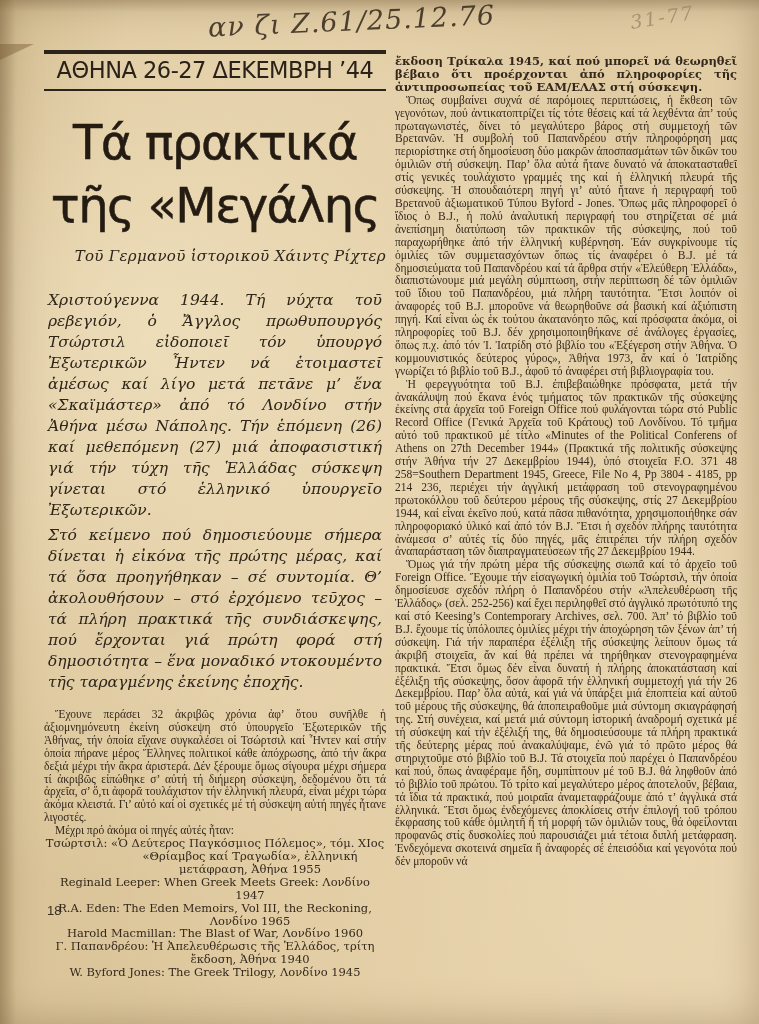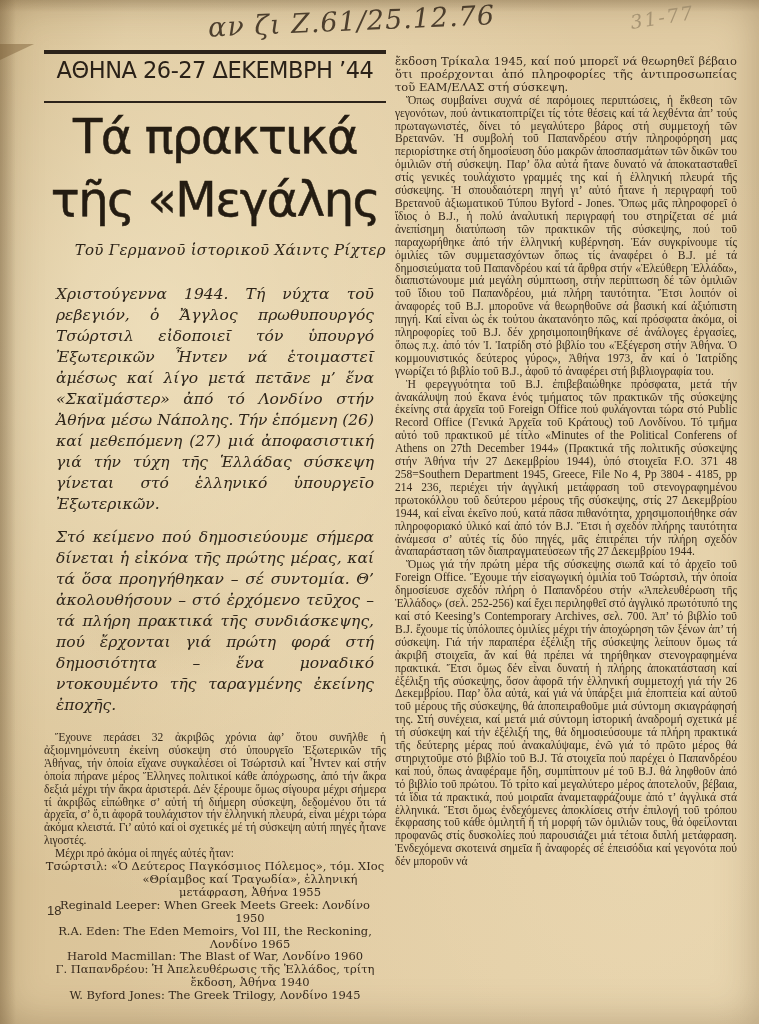--- a/index.html
+++ b/index.html
@@ -43,42 +43,42 @@
   .columns{
     position:absolute;left:44px;top:0;width:693px;height:1024px;
     display:flex;gap:9px;
   }
   .col-left{width:342px;flex:none;position:relative;}
   .col-right{flex:1;padding-top:40px;overflow:hidden;height:984px;}
 
   .kicker{
     margin-top:50px;
     border-top:4px solid #2c231a;border-bottom:2.5px solid #2c231a;
-    padding:3px 0 18px;text-align:center;
+    padding:3px 0 6px;text-align:center;
     font-family:"DejaVu Sans","Liberation Sans",sans-serif;
     font-size:22.5px;letter-spacing:-0.5px;color:#2a2118;white-space:nowrap;
   }
   .title{
-    margin:2px 0 0;text-align:center;
+    margin:20px 0 0;text-align:center;
     font-family:"DejaVu Sans","Liberation Sans",sans-serif;
     font-weight:500;font-size:48px;line-height:63px;letter-spacing:-1.5px;
     color:#241c12;-webkit-text-stroke:0.5px #241c12;
   }
   .byline{
     margin-top:10px;text-align:right;font-style:italic;
     font-size:15px;color:#2e251a;letter-spacing:.3px;
   }
   .intro{margin-top:25px;font-style:italic;font-size:15.5px;line-height:21px;
     text-align:justify;color:#2e251a;}
-  .intro p{margin:12px;}
+  .intro p{margin:4px;}
   .body-text{margin-top:15px;font-size:11.5px;line-height:12.9px;
     text-align:justify;color:#35291d;}
   .body-text p{margin:0;}
   .para{text-indent:11px;font-family:Liberation Serif, serif;}
-  .flush{text-indent:0;}
+  .flush{text-indent:0;font-weight:bold;}
   .bib{padding-left:70px;text-indent:-70px;text-align:center;}
   .page-number{
     position:absolute;left:3px;top:903px;
     font-family:Liberation Sans, sans-serif;
     font-size:13px;color:#3a2e20;
   }
 </style>
 </head>
 <body>
 
@@ -103,21 +103,21 @@
 
       <div class="intro">
         <p>Χριστούγεννα 1944. Τή νύχτα τοῦ ρεβεγιόν, ὁ Ἄγγλος πρωθυπουργός Τσώρτσιλ εἰδοποιεῖ τόν ὑπουργό Ἐξωτερικῶν Ἦντεν νά ἑτοιμαστεῖ ἀμέσως καί λίγο μετά πετᾶνε μ’ ἕνα «Σκαϊμάστερ» ἀπό τό Λονδίνο στήν Ἀθήνα μέσω Νάπολης. Τήν ἑπόμενη (26) καί μεθεπόμενη (27) μιά ἀποφασιστική γιά τήν τύχη τῆς Ἑλλάδας σύσκεψη γίνεται στό ἑλληνικό ὑπουργεῖο Ἐξωτερικῶν.</p>
         <p>Στό κείμενο πού δημοσιεύουμε σήμερα δίνεται ἡ εἰκόνα τῆς πρώτης μέρας, καί τά ὅσα προηγήθηκαν – σέ συντομία. Θ’ ἀκολουθήσουν – στό ἐρχόμενο τεῦχος – τά πλήρη πρακτικά τῆς συνδιάσκεψης, πού ἔρχονται γιά πρώτη φορά στή δημοσιότητα – ἕνα μοναδικό ντοκουμέντο τῆς ταραγμένης ἐκείνης ἐποχῆς.</p>
       </div>
 
       <div class="body-text">
         <p class="para">Ἔχουνε περάσει 32 ἀκριβῶς χρόνια ἀφ’ ὅτου συνῆλθε ἡ ἀξιομνημόνευτη ἐκείνη σύσκεψη στό ὑπουργεῖο Ἐξωτερικῶν τῆς Ἀθήνας, τήν ὁποία εἴχανε συγκαλέσει οἱ Τσώρτσιλ καί Ἦντεν καί στήν ὁποία πήρανε μέρος Ἕλληνες πολιτικοί κάθε ἀπόχρωσης, ἀπό τήν ἄκρα δεξιά μέχρι τήν ἄκρα ἀριστερά. Δέν ξέρουμε ὅμως σίγουρα μέχρι σήμερα τί ἀκριβῶς εἰπώθηκε σ’ αὐτή τή διήμερη σύσκεψη, δεδομένου ὅτι τά ἀρχεῖα, σ’ ὅ,τι ἀφορᾶ τουλάχιστον τήν ἑλληνική πλευρά, εἶναι μέχρι τώρα ἀκόμα κλειστά. Γι’ αὐτό καί οἱ σχετικές μέ τή σύσκεψη αὐτή πηγές ἦτανε λιγοστές.</p>
         <p class="para">Μέχρι πρό ἀκόμα οἱ πηγές αὐτές ἦταν:</p>
         <p class="bib">Τσώρτσιλ: «Ὁ Δεύτερος Παγκόσμιος Πόλεμος», τόμ. XIος «Θρίαμβος καί Τραγωδία», ἑλληνική μετάφραση, Ἀθήνα 1955</p>
-        <p class="bib">Reginald Leeper: When Greek Meets Greek: Λονδίνο 1950</p>
+        <p class="bib">Reginald Leeper: When Greek Meets Greek: Λονδίνο 1947</p>
         <p class="bib">R.A. Eden: The Eden Memoirs, Vol III, the Reckoning, Λονδίνο 1965</p>
         <p class="bib">Harold Macmillan: The Blast of War, Λονδίνο 1960</p>
         <p class="bib">Γ. Παπανδρέου: Ἡ Ἀπελευθέρωσις τῆς Ἑλλάδος, τρίτη ἔκδοση, Ἀθήνα 1940</p>
         <p class="bib">W. Byford Jones: The Greek Trilogy, Λονδίνο 1945</p>
 
       </div>
 
       <div class="page-number">18</div>
     </div>
 

